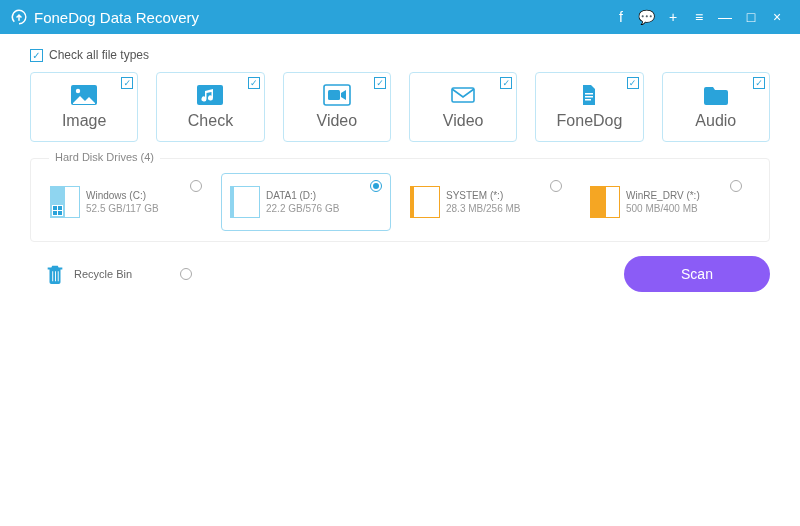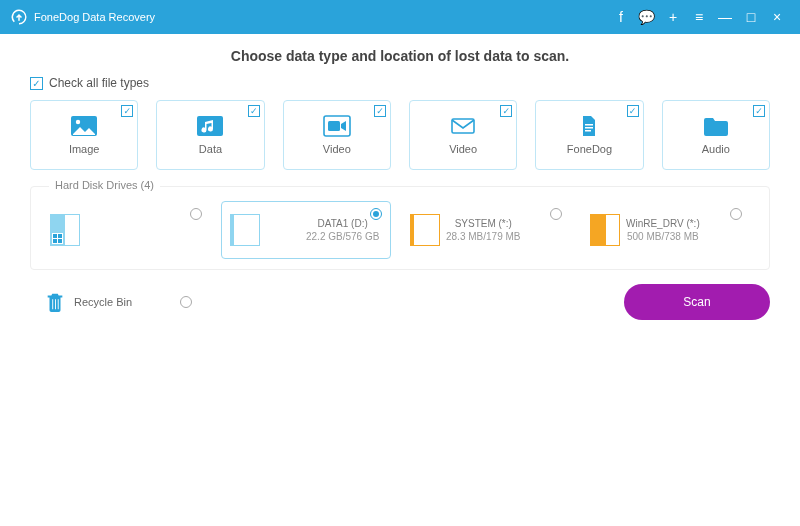--- a/index.html
+++ b/index.html
@@ -1,46 +1,46 @@
 <!DOCTYPE html>
 <html><head>
 <meta charset="utf-8">
 <style>
 * { margin: 0; padding: 0; box-sizing: border-box; font-family: -apple-system, "Segoe UI", Arial, sans-serif; }
 body { width: 800px; height: 526px; background: #fff; overflow: hidden; }
 .titlebar { height: 34px; background: #2aa3da; display: flex; align-items: center; padding: 0 10px; color: #fff; }
-.titlebar .logo { display: flex; align-items: center; gap: 6px; font-size: 11px; }
+.titlebar .logo { display: flex; align-items: center; gap: 6px; font-size: 15px; }
 .titlebar .spacer { flex: 1; }
 .titlebar .tbtn { width: 26px; height: 26px; display: flex; align-items: center; justify-content: center; cursor: pointer; font-size: 14px; }
 .content { padding: 14px 30px 0 30px; color: #555; }
 .heading { text-align: center; font-size: 14px; font-weight: bold; color: #444; margin-bottom: 12px; }
 .checkall { display: flex; align-items: center; gap: 6px; font-size: 12px; color: #555; margin-bottom: 10px; }
 .chk { width: 13px; height: 13px; border: 1px solid #2aa3da; display: inline-flex; align-items: center; justify-content: center; color: #2aa3da; font-size: 10px; cursor: pointer; }
 .types { display: flex; gap: 18px; margin-bottom: 16px; }
 .type { flex: 1; position: relative; border: 1px solid #bfe6f6; border-radius: 4px; height: 70px; display: flex; flex-direction: column; align-items: center; justify-content: center; gap: 6px; cursor: pointer; }
 .type .tchk { position: absolute; top: 4px; right: 4px; width: 12px; height: 12px; border: 1px solid #2aa3da; color: #2aa3da; font-size: 9px; display: flex; align-items: center; justify-content: center; }
 .type .ticon { width: 28px; height: 22px; display: flex; align-items: center; justify-content: center; }
-.type .tlabel { font-size: 11px; color: #666; }
-.fieldset { border: 1px solid #eee; border-radius: 4px; padding: 14px 10px 10px 10px; margin-bottom: 14px; position: relative; text-align: center; }
+.type .tlabel { font-size: 16px; color: #666; }
+.fieldset { border: 1px solid #eee; border-radius: 4px; padding: 14px 10px 10px 10px; margin-bottom: 14px; position: relative; }
 .fieldset .legend { position: absolute; top: -8px; left: 18px; background: #fff; padding: 0 6px; font-size: 11px; color: #888; display: flex; align-items: center; gap: 8px; }
 .drives { display: flex; gap: 10px; }
 .drive { width: 170px; height: 58px; border: 1px solid transparent; border-radius: 4px; display: flex; align-items: center; padding: 6px 8px; position: relative; cursor: pointer; }
-.drive.selected { border-color: #9bd8f1; gap: 40px; }
+.drive.selected { border-color: #9bd8f1; }
 .drive .radio { position: absolute; top: 6px; right: 8px; width: 12px; height: 12px; border: 1px solid #aaa; border-radius: 50%; display: flex; align-items: center; justify-content: center; }
 .drive.selected .radio { border-color: #2aa3da; }
 .drive.selected .radio::after { content: ""; width: 6px; height: 6px; background: #2aa3da; border-radius: 50%; }
 .drive .dicon { width: 30px; flex-shrink: 0; }
 .drive .dmeta { display: flex; flex-direction: column; justify-content: center; padding-left: 6px; }
 .drive .dname { font-size: 10px; color: #777; margin-bottom: 2px; white-space: nowrap; }
 .drive .dsize { font-size: 10px; color: #999; }
 .removable-body { height: 46px; }
 .bottom { display: flex; align-items: center; margin-top: 4px; padding-left: 14px; gap: 48px; }
 .recycle { display: flex; align-items: center; gap: 8px; font-size: 11px; color: #666; position: relative; width: 160px; }
 .recycle .radio { width: 12px; height: 12px; border: 1px solid #aaa; border-radius: 50%; margin-left: auto; margin-right: 12px; }
-.scan { margin-left: auto; background: #a21caf; color: #fff; width: 146px; height: 36px; border-radius: 18px; border: none; font-size: 12px; cursor: pointer; display: flex; align-items: center; justify-content: center; }
+.scan { margin-left: auto; background: #8b5cf6; color: #fff; width: 146px; height: 36px; border-radius: 18px; border: none; font-size: 14px; cursor: pointer; display: flex; align-items: center; justify-content: center; }
 .refresh svg { fill: #888; }
 .diskbar { width:30px; height:32px; border:1px solid #f5a623; position:relative; }
 .diskbar.blue{ border-color:#8fd5f0;}
 .diskbar .fill{ position:absolute; left:0; top:0; bottom:0; }
 </style>
 </head>
 <body>
 
 <div class="titlebar">
   <div class="logo">
@@ -55,21 +55,20 @@
   <div class="tbtn">f</div>
   <div class="tbtn">💬</div>
   <div class="tbtn">+</div>
   <div class="tbtn">≡</div>
   <div class="tbtn">—</div>
   <div class="tbtn">□</div>
   <div class="tbtn">×</div>
 </div>
 
 <div class="content">
-  <div class="heading">Choose data type and location of lost data to scan.</div>
 
   <div class="checkall">
     <span class="chk">✓</span>
     <span>Check all file types</span>
   </div>
 
   <div class="types" id="types">
       <div class="type">
         <span class="tchk">✓</span>
         <span class="ticon">
@@ -82,21 +81,21 @@
         <span class="tlabel">Image</span>
       </div>
       <div class="type">
         <span class="tchk">✓</span>
         <span class="ticon">
           <svg width="28" height="22" viewBox="0 0 28 22">
             <rect x="1" y="1" width="26" height="20" rx="2" fill="#2aa3da"></rect>
             <path d="M17 5v9a2.5 2.5 0 1 1-1.5-2.3V8l-5 1v6a2.5 2.5 0 1 1-1.5-2.3V7l8-2z" fill="#fff"></path>
           </svg>
         </span>
-        <span class="tlabel">Data</span>
+        <span class="tlabel">Check</span>
       </div>
       <div class="type">
         <span class="tchk">✓</span>
         <span class="ticon">
           <svg width="28" height="22" viewBox="0 0 28 22">
             <rect x="1" y="1" width="26" height="20" rx="2" fill="none" stroke="#2aa3da" stroke-width="1.6"></rect>
             <rect x="5" y="6" width="12" height="10" rx="1.5" fill="#2aa3da"></rect>
             <path d="M18 9l5-3v10l-5-3z" fill="#2aa3da"></path>
           </svg>
         </span>
@@ -142,20 +141,24 @@
             <div class="diskbar blue">
               <div class="fill" style="background:#8fd5f0;width:14px;"></div>
               <div style="position:absolute;left:1px;bottom:1px;width:11px;height:11px;background:#fff;display:grid;grid-template-columns:1fr 1fr;grid-template-rows:1fr 1fr;gap:1px;padding:1px;">
                 <span style="background:#2aa3da"></span>
                 <span style="background:#2aa3da"></span>
                 <span style="background:#2aa3da"></span>
                 <span style="background:#2aa3da"></span>
               </div>
             </div>
           </div>
+          <div class="dmeta">
+            <span class="dname">Windows (C:)</span>
+            <span class="dsize">52.5 GB/117 GB</span>
+          </div>
         </div>
         <div class="drive selected">
           <span class="radio"></span>
           <div class="dicon">
             <div class="diskbar blue">
               <div class="fill" style="background:#8fd5f0;width:3px;"></div>
             </div>
           </div>
           <div class="dmeta">
             <span class="dname">DATA1 (D:)</span>
@@ -164,33 +167,33 @@
         </div>
         <div class="drive">
           <span class="radio"></span>
           <div class="dicon">
             <div class="diskbar">
               <div class="fill" style="background:#f5a623;width:3px;"></div>
             </div>
           </div>
           <div class="dmeta">
             <span class="dname">SYSTEM (*:)</span>
-            <span class="dsize">28.3 MB/179 MB</span>
+            <span class="dsize">28.3 MB/256 MB</span>
           </div>
         </div>
         <div class="drive">
           <span class="radio"></span>
           <div class="dicon">
             <div class="diskbar">
               <div class="fill" style="background:#f5a623;width:15px;"></div>
             </div>
           </div>
           <div class="dmeta">
             <span class="dname">WinRE_DRV (*:)</span>
-            <span class="dsize">500 MB/738 MB</span>
+            <span class="dsize">500 MB/400 MB</span>
           </div>
         </div>
       </div>
   </div>
 
 
   <div class="bottom">
     <div class="recycle">
       <svg width="22" height="26" viewBox="0 0 24 24">
           <path fill="#2aa3da" d="M6 7h12v14a2 2 0 0 1-2 2H8a2 2 0 0 1-2-2V7zm3 2v11h1V9H9zm3 0v11h1V9h-1zm3 0v11h1V9h-1zM9 3h6l1 2h4v2H4V5h4l1-2z"></path>

